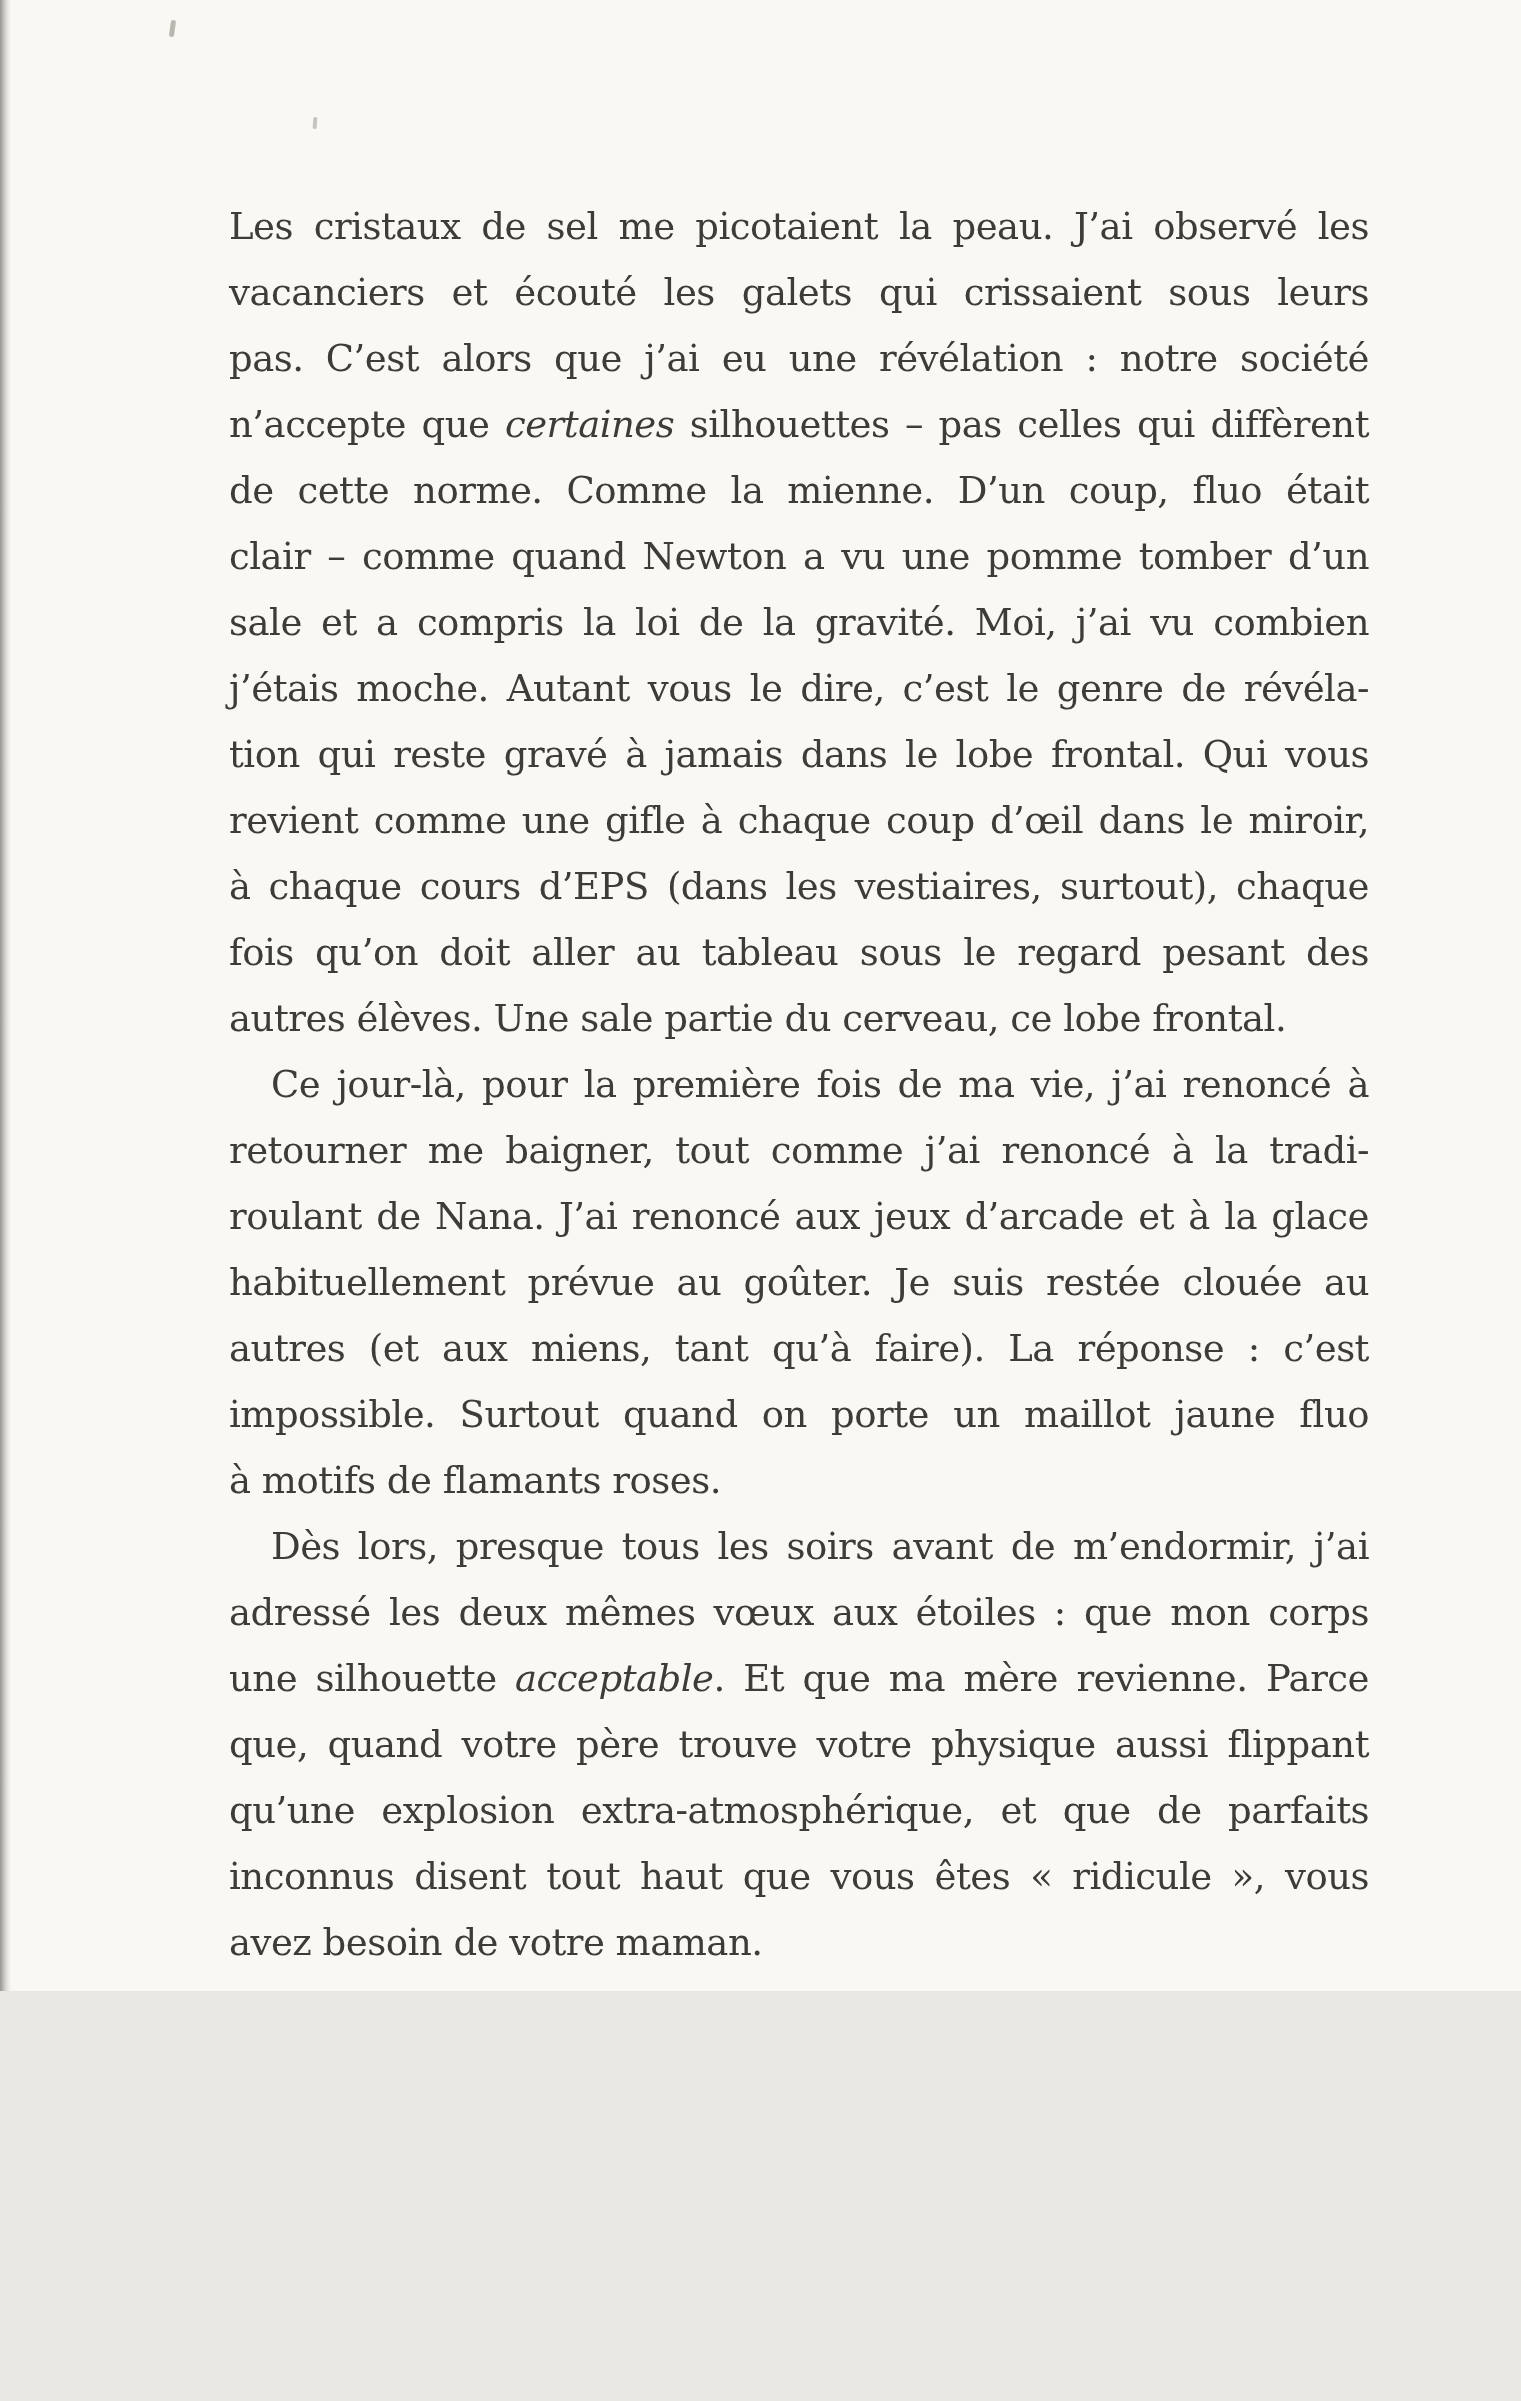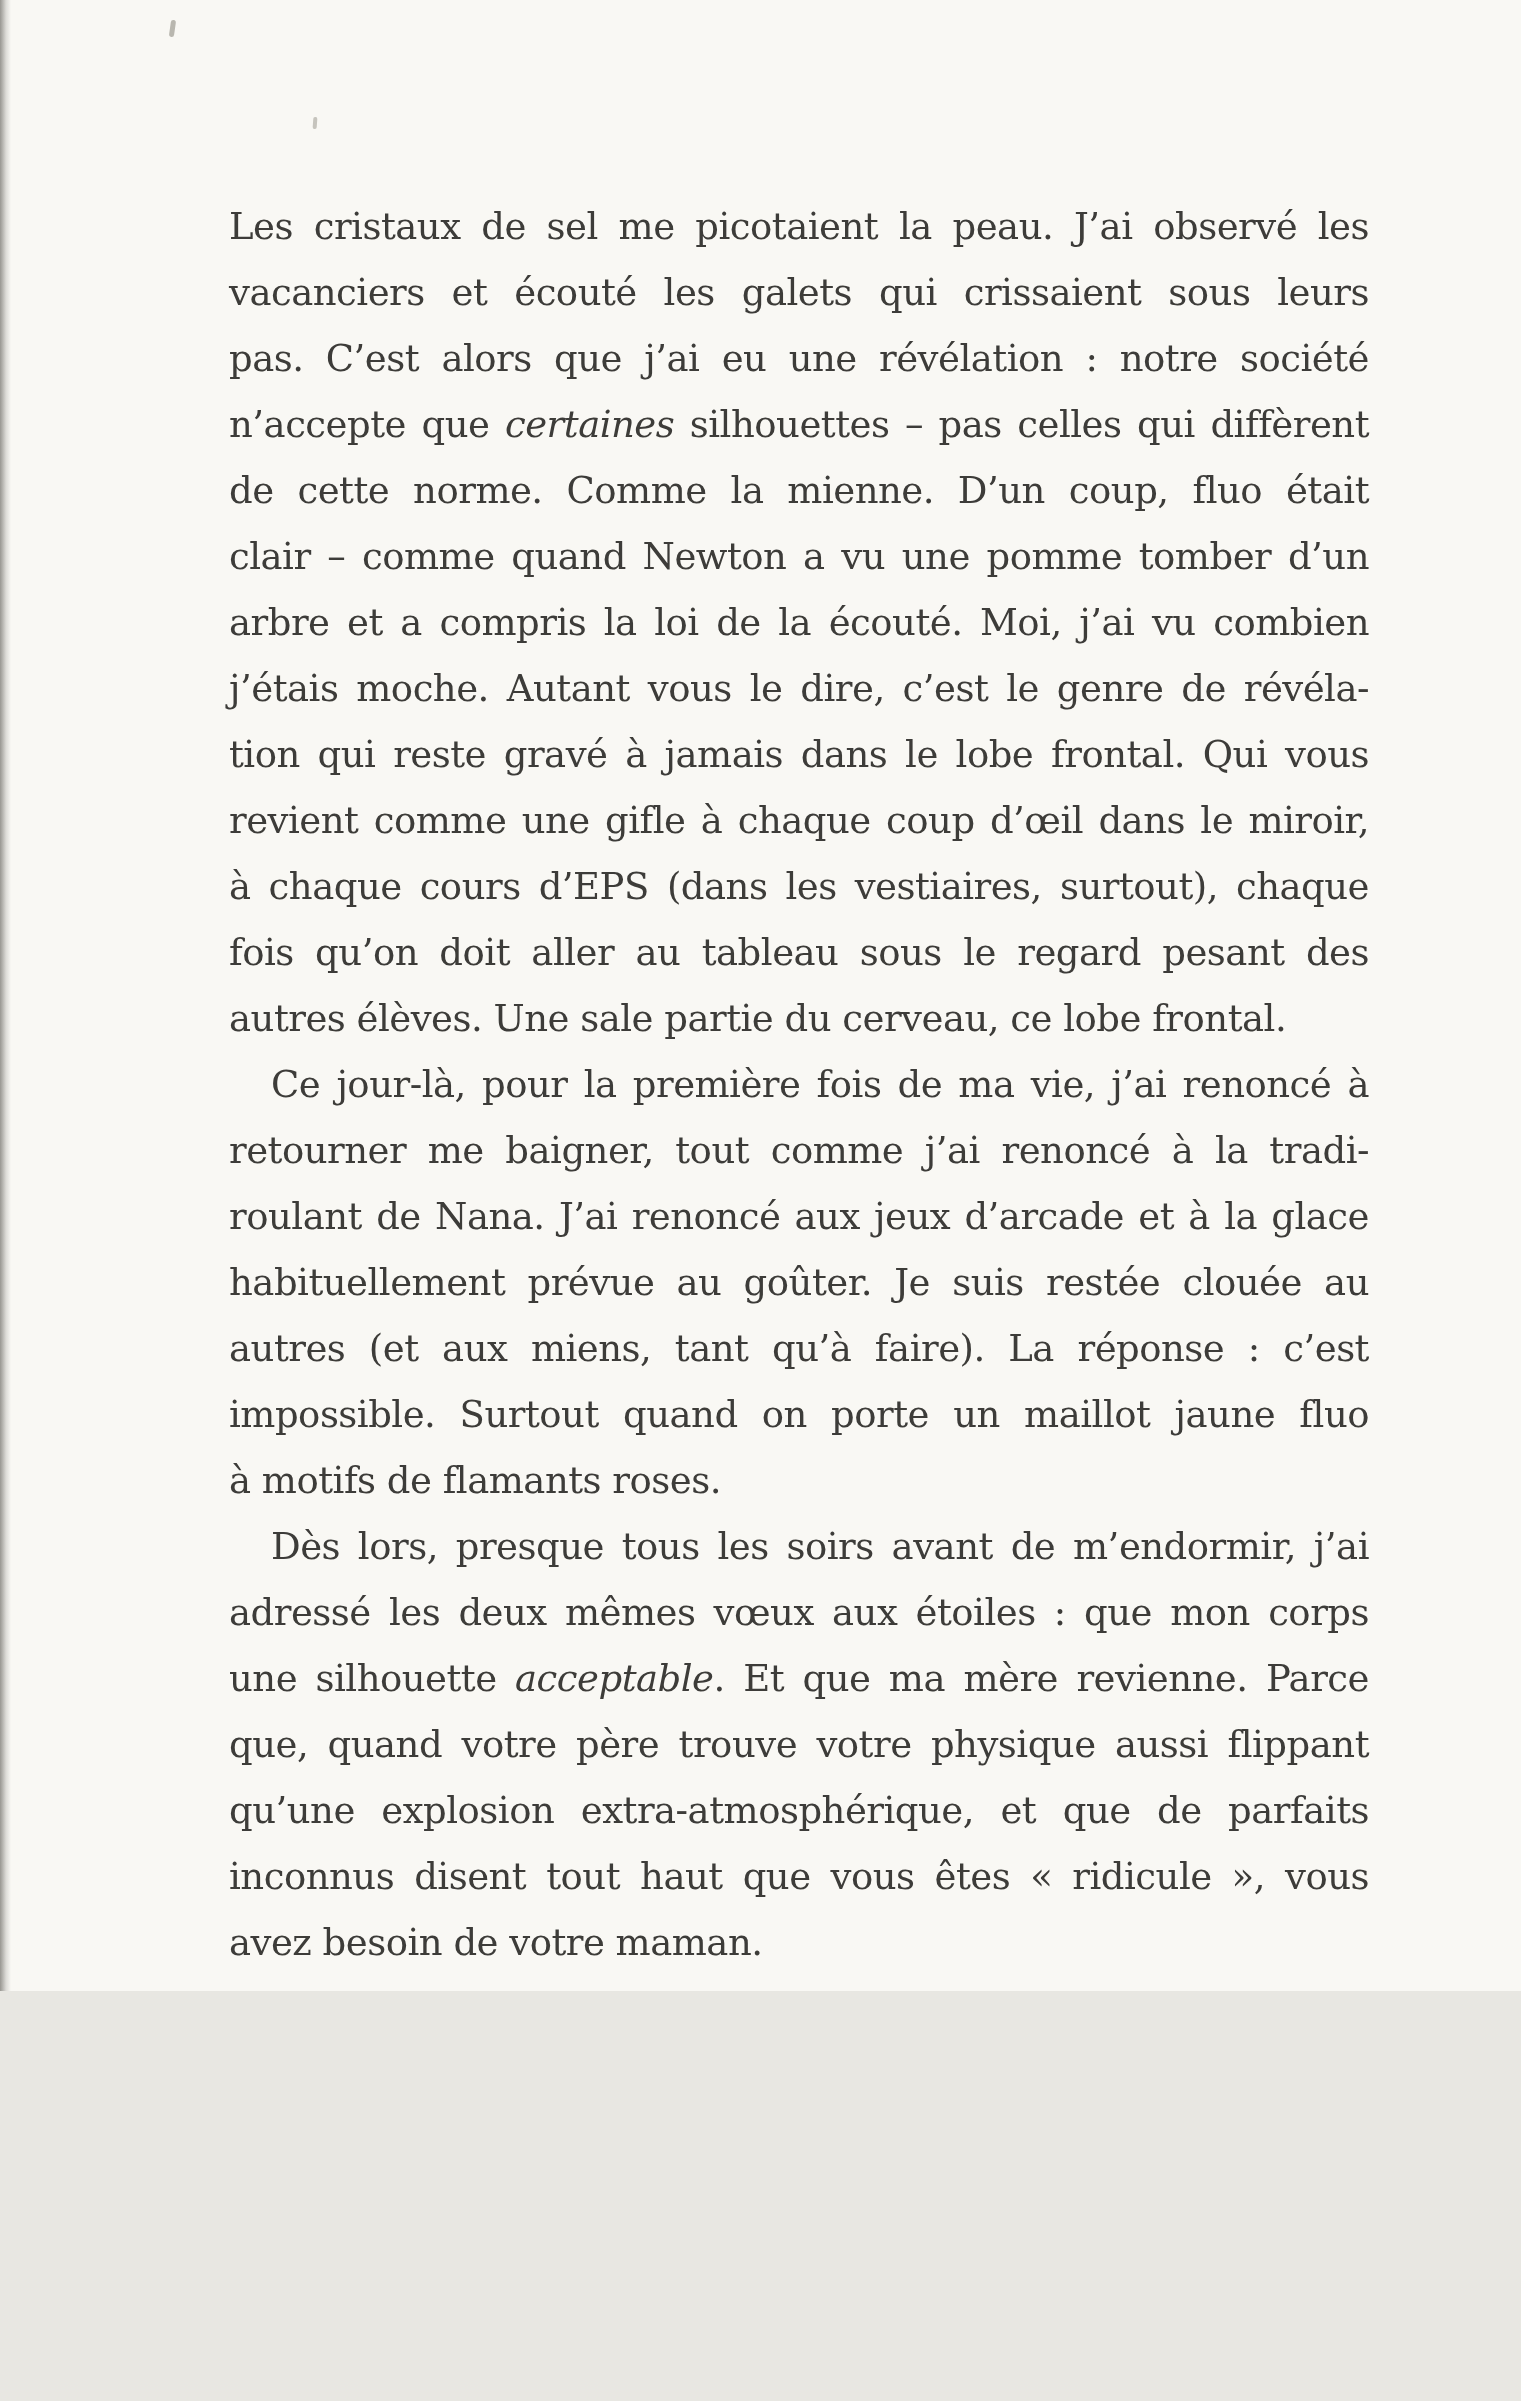--- a/index.html
+++ b/index.html
@@ -63,21 +63,21 @@
   <div class="speck-a"></div>
   <div class="speck-b"></div>
   <div class="textblock">
       <div class="para">
         <div class="line"><span>Les cristaux de sel me picotaient la peau. J’ai observé les</span></div>
         <div class="line"><span>vacanciers et écouté les galets qui crissaient sous leurs</span></div>
         <div class="line"><span>pas. C’est alors que j’ai eu une révélation : notre société</span></div>
         <div class="line"><span>n’accepte que </span><em>certaines</em><span> silhouettes – pas celles qui diffèrent</span></div>
         <div class="line"><span>de cette norme. Comme la mienne. D’un coup, fluo était</span></div>
         <div class="line"><span>clair – comme quand Newton a vu une pomme tomber d’un</span></div>
-        <div class="line"><span>arbre et a compris la loi de la écouté. Moi, j’ai vu combien</span></div>
+        <div class="line"><span>sale et a compris la loi de la gravité. Moi, j’ai vu combien</span></div>
         <div class="line"><span>j’étais moche. Autant vous le dire, c’est le genre de révéla-</span></div>
         <div class="line"><span>tion qui reste gravé à jamais dans le lobe frontal. Qui vous</span></div>
         <div class="line"><span>revient comme une gifle à chaque coup d’œil dans le miroir,</span></div>
         <div class="line"><span>à chaque cours d’EPS (dans les vestiaires, surtout), chaque</span></div>
         <div class="line"><span>fois qu’on doit aller au tableau sous le regard pesant des</span></div>
         <div class="line last"><span>autres élèves. Une sale partie du cerveau, ce lobe frontal.</span></div>
       </div>
       <div class="para">
         <div class="line indent"><span>Ce jour-là, pour la première fois de ma vie, j’ai renoncé à</span></div>
         <div class="line"><span>retourner me baigner, tout comme j’ai renoncé à la tradi-</span></div>

